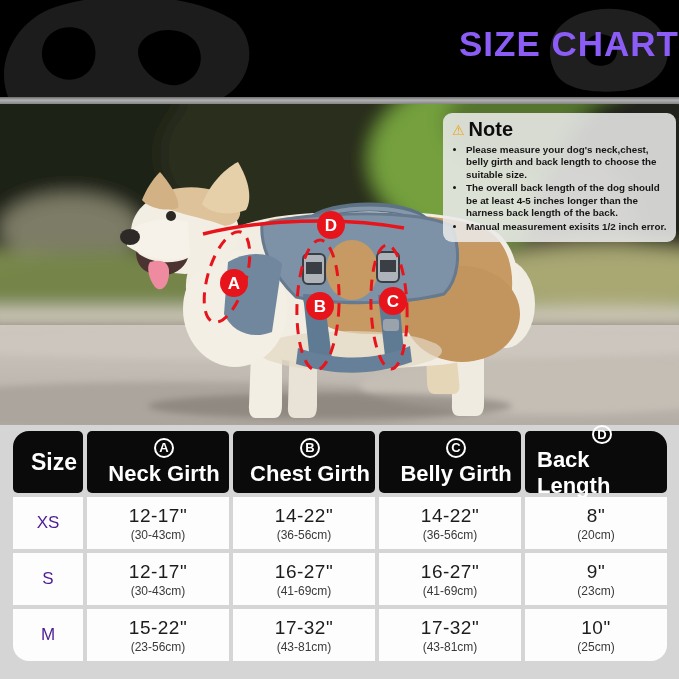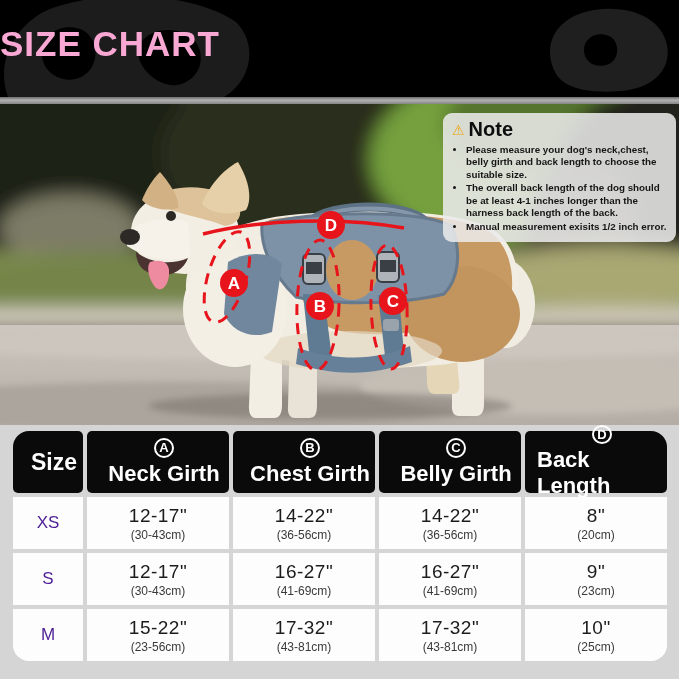--- a/index.html
+++ b/index.html
@@ -9,21 +9,21 @@
     background:#d5d5d5;
     font-family:"Liberation Sans", sans-serif;
   }
   .poster { position:relative; width:679px; height:679px; background:#d5d5d5; }
 
   
   .banner { position:absolute; top:0; left:0; width:679px; height:97px; background:#000; overflow:hidden; }
   .banner svg { position:absolute; top:0; left:0; }
   .banner-title {
     position:absolute; top:24px; left:0; width:100%; margin:0;
-    text-align:left; color:#f9a8d4; font-size:35px; font-weight:bold; letter-spacing:1px;
+    text-align:right; color:#8b5cf6; font-size:35px; font-weight:bold; letter-spacing:1px;
   }
   .divider {
     position:absolute; top:97px; left:0; width:679px; height:7px;
     background:linear-gradient(180deg,#6b6b6b,#b2b2b2 45%,#858585);
   }
 
   
   .photo { position:absolute; top:104px; left:0; width:679px; height:321px; overflow:hidden; background:#3b3c2c; }
   .photo svg.scene { display:block; }
 
@@ -186,21 +186,21 @@
       </g>
     </svg>
 
     <div class="note">
       <div class="note-title-row">
         <span class="warn-icon">⚠</span>
         <span class="note-title">Note</span>
       </div>
       <ul>
         <li>Please measure your dog's neck,chest, belly girth and back length to choose the suitable size.</li>
-        <li>The overall back length of the dog should be at least 4-1 inches longer than the harness back length of the back.</li>
+        <li>The overall back length of the dog should be at least 4-5 inches longer than the harness back length of the back.</li>
         <li>Manual measurement exisits 1/2 inch error.</li>
       </ul>
     </div>
   </div>
 
   <div class="table-wrap">
 
     <div class="th first">
       <span class="size-h">Size</span>
     </div>

